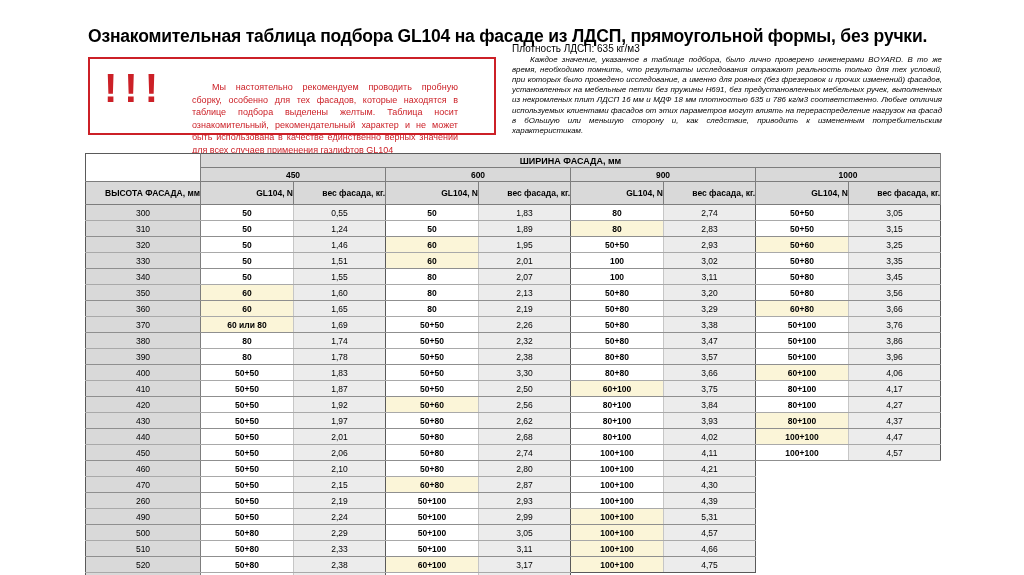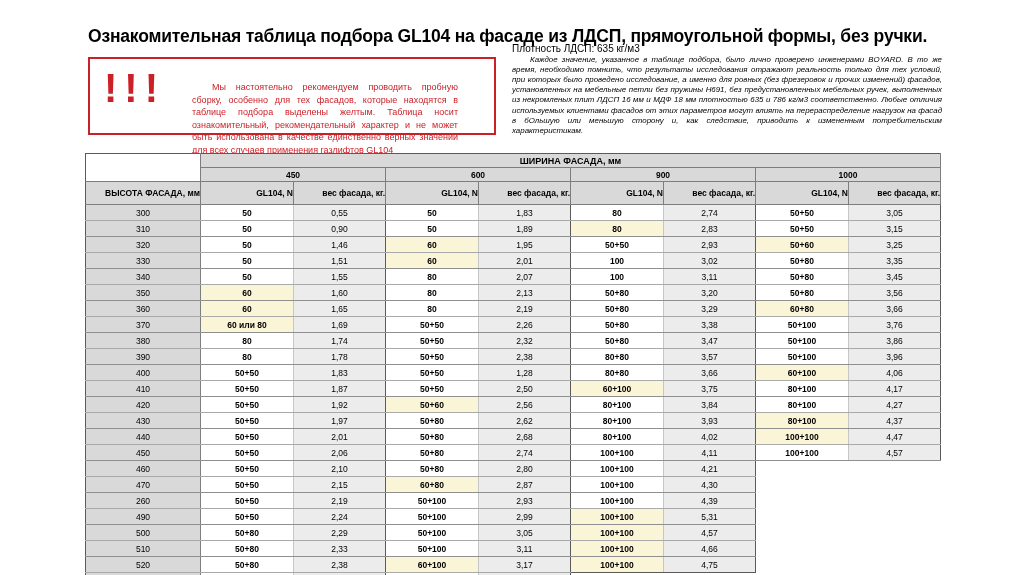--- a/index.html
+++ b/index.html
@@ -142,21 +142,21 @@
         <td class="gl">50</td>
         <td class="wt grpend">1,83</td>
         <td class="gl">80</td>
         <td class="wt grpend">2,74</td>
         <td class="gl">50+50</td>
         <td class="wt grpend">3,05</td>
       </tr>
       <tr>
         <td class="h">310</td>
         <td class="gl">50</td>
-        <td class="wt grpend">0,90</td>
+        <td class="wt grpend">1,24</td>
         <td class="gl">50</td>
         <td class="wt grpend">1,89</td>
         <td class="gl y">80</td>
         <td class="wt grpend">2,83</td>
         <td class="gl">50+50</td>
         <td class="wt grpend">3,15</td>
       </tr>
       <tr>
         <td class="h">320</td>
         <td class="gl">50</td>
@@ -243,21 +243,21 @@
         <td class="gl">80+80</td>
         <td class="wt grpend">3,57</td>
         <td class="gl">50+100</td>
         <td class="wt grpend">3,96</td>
       </tr>
       <tr>
         <td class="h">400</td>
         <td class="gl">50+50</td>
         <td class="wt grpend">1,83</td>
         <td class="gl">50+50</td>
-        <td class="wt grpend">1,28</td>
+        <td class="wt grpend">3,30</td>
         <td class="gl">80+80</td>
         <td class="wt grpend">3,66</td>
         <td class="gl y">60+100</td>
         <td class="wt grpend">4,06</td>
       </tr>
       <tr>
         <td class="h">410</td>
         <td class="gl">50+50</td>
         <td class="wt grpend">1,87</td>
         <td class="gl">50+50</td>

